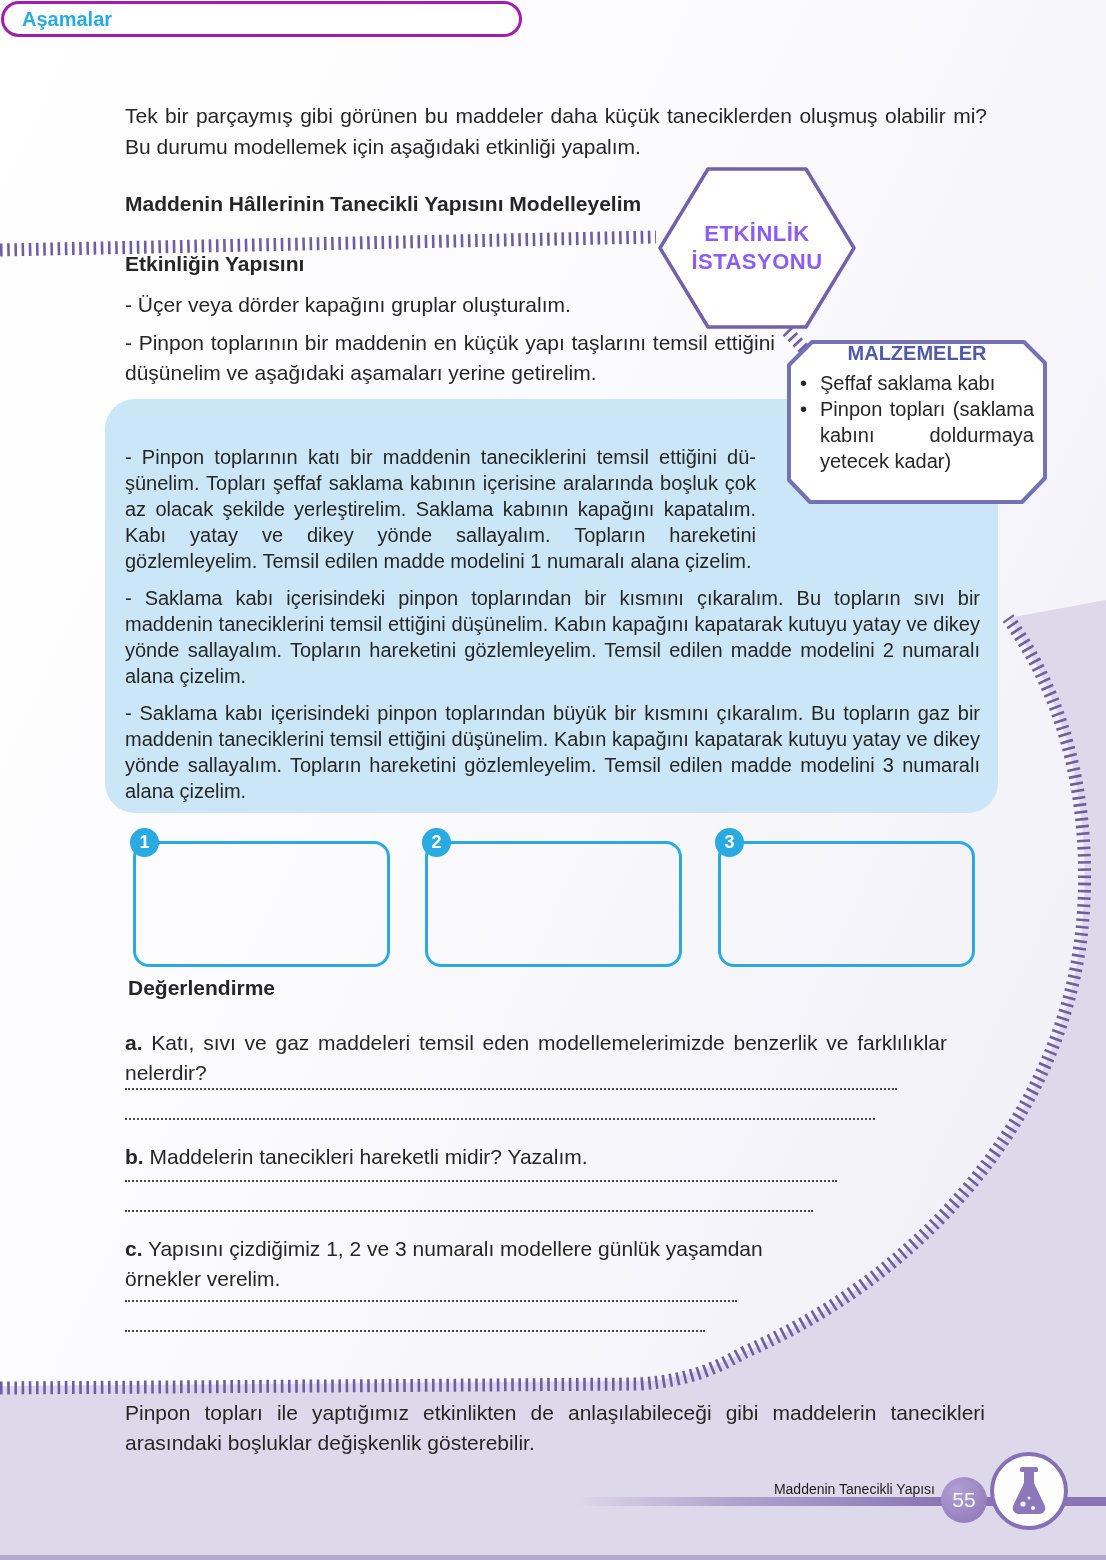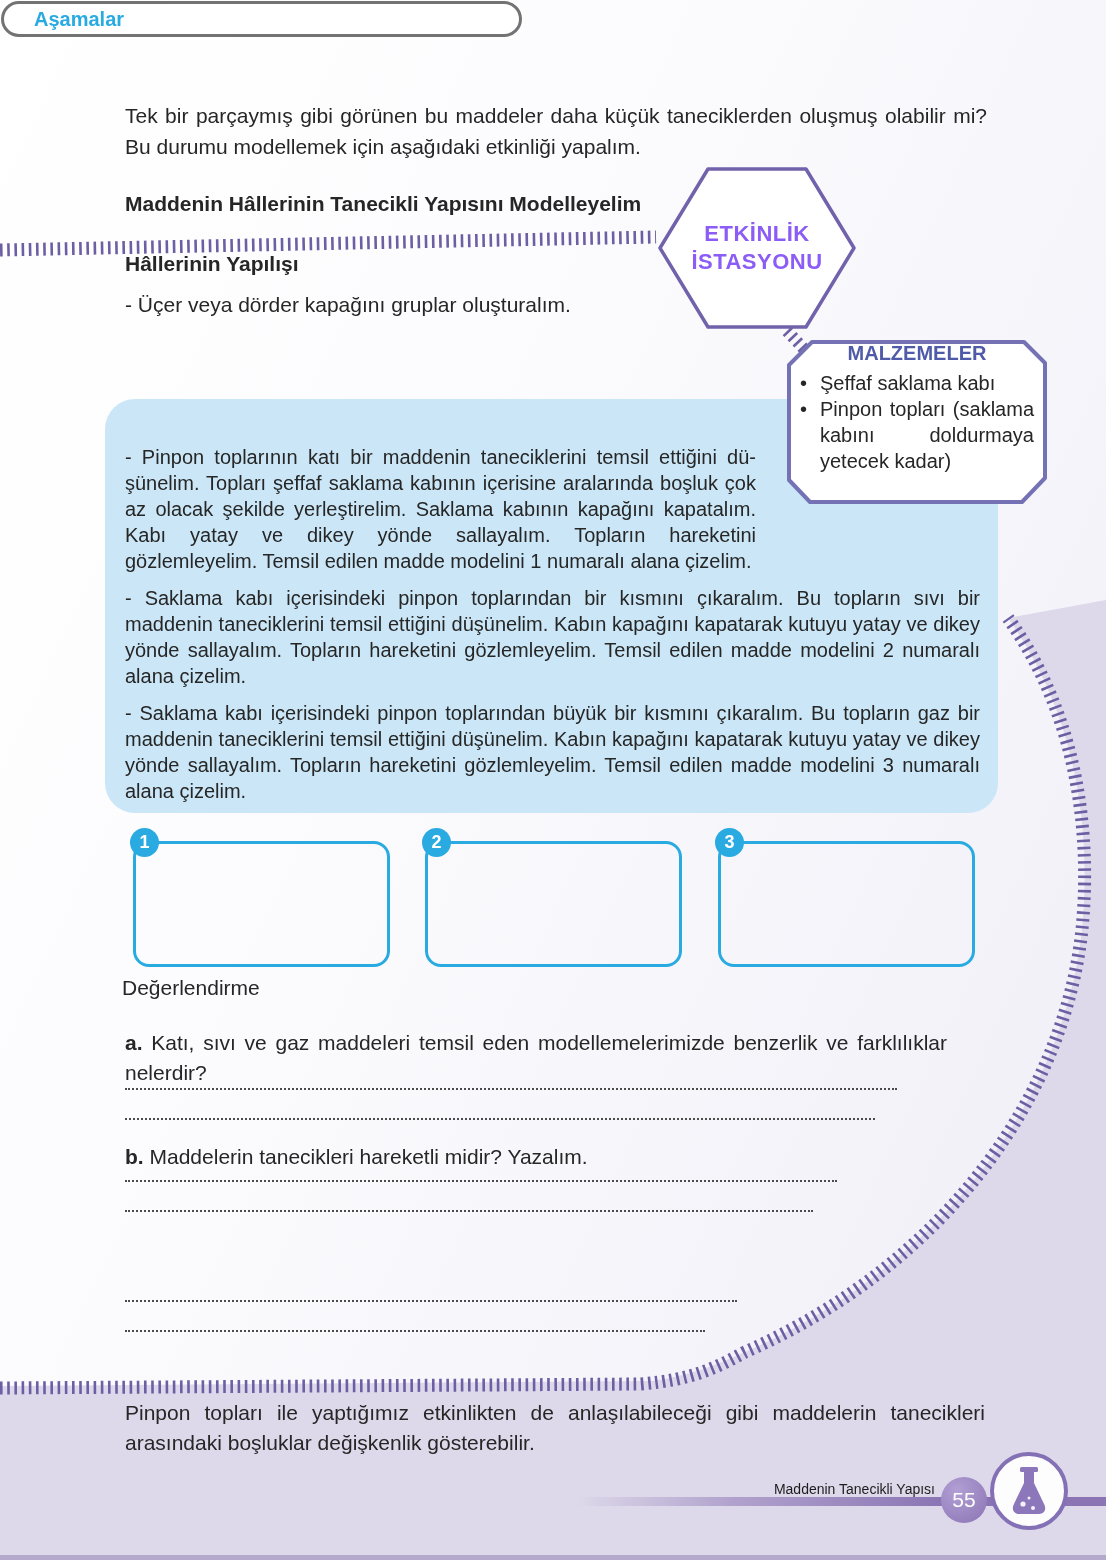--- a/index.html
+++ b/index.html
@@ -37,36 +37,36 @@
   .malz-content { position:absolute; left:14px; top:3px; width:234px; }
   .malz-title { text-align:center; color:#4f5aa8; font-weight:bold; font-size:20px; margin-bottom:5px; }
   .malz-item { display:flex; font-size:20px; line-height:26px; }
   .malz-item .bullet { width:20px; flex:0 0 20px; }
   .malz-item .mtext { flex:1; text-align:justify; }
 
   
   .stages { position:absolute; left:105px; top:399px; width:893px; height:414px;
             background:#cbe7f7; border-radius:30px; z-index:1; }
   .stages-tab { position:absolute; left:1px; top:1px; width:521px; height:36px;
-            background:#ffffff; border:3px solid #737373; border-radius:18px;
-            color:#29abe2; font-weight:bold; font-size:20px; line-height:30px; padding-left:30px; }
+            background:#ffffff; border:3px solid #a21caf; border-radius:18px;
+            color:#29abe2; font-weight:bold; font-size:20px; line-height:30px; padding-left:18px; }
   .stage-content { position:absolute; left:20px; right:18px; top:45px; }
   .stage-content p { font-size:20px; line-height:26px; text-align:justify; margin-bottom:11px; }
   .malz-spacer { float:right; width:212px; height:100px; margin-left:12px; }
 
   
   .draw-box { position:absolute; top:841px; width:257px; height:126px;
               border:3px solid #29abe2; border-radius:16px; background:transparent; z-index:2; }
   .draw-box.b1 { left:133px; } .draw-box.b2 { left:425px; } .draw-box.b3 { left:718px; }
   .num-badge { position:absolute; left:-6px; top:-16px; width:29px; height:29px;
                background:#29abe2; border-radius:50%; color:#fff; font-weight:bold;
                font-size:18px; line-height:29px; text-align:center; }
 
   
-  .eval-heading { position:absolute; left:122px; top:976px; font-size:21px; font-weight:normal; z-index:2; }
+  .eval-heading { position:absolute; left:128px; top:976px; font-size:21px; font-weight:bold; z-index:2; }
   .question { position:absolute; left:125px; font-size:21px; line-height:30px; z-index:2; }
   .q-a { top:1012px; width:822px; text-align:justify;margin-top:16px; }
   .q-b { top:1142px; width:760px; }
   .q-c { top:1234px; width:668px; }
   .q-label { font-weight:bold; }
   .ans-line { position:absolute; left:125px; border-bottom:2.5px dotted #4b4b4b; z-index:2; }
   .a1 { top:1088px; width:772px; } .a2 { top:1118px; width:750px; }
   .b1l { top:1180px; width:712px; } .b2l { top:1210px; width:688px; }
   .c1l { top:1300px; width:612px; } .c2l { top:1330px; width:580px; }
 
@@ -108,22 +108,23 @@
   <div class="hex-badge">
     <svg width="202" height="170" viewBox="0 0 202 170">
       <polygon points="52,6 150,6 198,85 150,164 52,164 4,85" fill="#ffffff" stroke="#7261ab" stroke-width="3.5" stroke-linejoin="round"></polygon>
     </svg>
     <div class="hex-text">
       <span>ETKİNLİK</span>
       <span>İSTASYONU</span>
     </div>
   </div>
 
-  <div class="proc-heading">Hâllerinin Yapılışı</div>
+  <div class="proc-heading">Etkinliğin Yapısını</div>
   <p class="bullet1">- Üçer veya dörder kapağını gruplar oluşturalım.</p>
+  <p class="bullet2">- Pinpon toplarının bir maddenin en küçük yapı taşlarını tem­sil ettiğini düşünelim ve aşağıdaki aşamaları yerine getirelim.</p>
 
   <div class="malz">
     <svg width="262" height="166" viewBox="0 0 262 166">
       <path d="M 26 3 L 238 3 L 259 24 L 259 139 L 236 163 L 24 163 L 3 141 L 3 26 Z" fill="#ffffff" stroke="#7472b4" stroke-width="4" stroke-linejoin="round"></path>
     </svg>
     <div class="malz-content">
       <div class="malz-title">MALZEMELER</div>
       <div class="malz-item">
         <span class="bullet">•</span>
         <span class="mtext">Şeffaf saklama kabı</span>
@@ -162,20 +163,23 @@
   </div>
   <div class="ans-line a1"></div>
   <div class="ans-line a2"></div>
 
   <div class="question q-b">
     <span class="q-label">b.</span><span> Maddelerin tanecikleri hareketli midir?  Yazalım.</span>
   </div>
   <div class="ans-line b1l"></div>
   <div class="ans-line b2l"></div>
 
+  <div class="question q-c">
+    <span class="q-label">c.</span><span> Yapısını çizdiğimiz 1, 2 ve 3 numaralı modellere günlük yaşamdan örnekler verelim.</span>
+  </div>
   <div class="ans-line c1l"></div>
   <div class="ans-line c2l"></div>
 
   <p class="conclusion">Pinpon topları ile yaptığımız etkinlikten de anlaşılabileceği gibi maddelerin tanecikleri arasındaki boşluklar değişkenlik gösterebilir.</p>
 
   <div class="footer-rule"></div>
   <div class="footer-title">Maddenin Tanecikli Yapısı</div>
   <div class="page-num">55</div>
   <div class="flask-circle">
     <svg width="46" height="52" viewBox="0 0 46 52">

